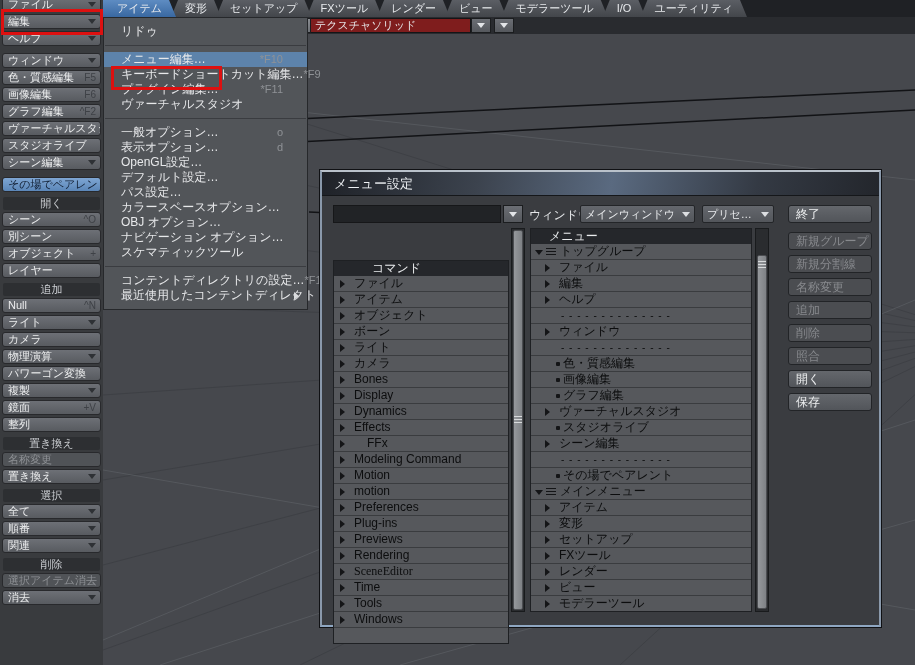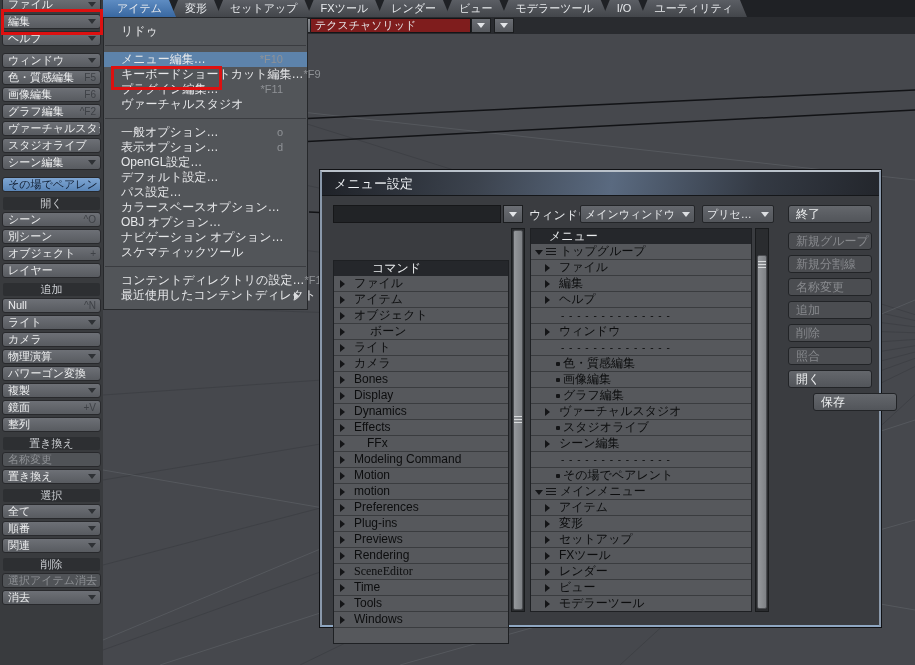--- a/index.html
+++ b/index.html
@@ -381,21 +381,21 @@
         <div class="row">
           <span class="tri-r" style="left: 6px;"></span>
           <span class="lbl" style="left: 20px;">アイテム</span>
         </div>
         <div class="row">
           <span class="tri-r" style="left: 6px;"></span>
           <span class="lbl" style="left: 20px;">オブジェクト</span>
         </div>
         <div class="row">
           <span class="tri-r" style="left: 6px;"></span>
-          <span class="lbl" style="left: 36px;">ボーン</span>
+          <span class="lbl" style="left: 20px;">ボーン</span>
         </div>
         <div class="row">
           <span class="tri-r" style="left: 6px;"></span>
           <span class="lbl" style="left: 20px;">ライト</span>
         </div>
         <div class="row">
           <span class="tri-r" style="left: 6px;"></span>
           <span class="lbl" style="left: 20px;">カメラ</span>
         </div>
         <div class="row">
@@ -575,17 +575,17 @@
 
   <div id="dlgbuttons"></div>
 <div class="dlg-btn" style="top: 33px;">終了</div>
     <div class="dlg-btn disabled" style="top: 60px;">新規グループ</div>
     <div class="dlg-btn disabled" style="top: 83px;">新規分割線</div>
     <div class="dlg-btn disabled" style="top: 106px;">名称変更</div>
     <div class="dlg-btn disabled" style="top: 129px;">追加</div>
     <div class="dlg-btn disabled" style="top: 152px;">削除</div>
     <div class="dlg-btn disabled" style="top: 175px;">照合</div>
     <div class="dlg-btn" style="top: 198px;">開く</div>
-    <div class="dlg-btn" style="top: 221px; margin-left: 25px;">保存</div>
+    <div class="dlg-btn" style="top: 221px;">保存</div>
   </div>
 
 <div class="redbox red-edit"></div>
 <div class="redbox red-menuedit"></div>
 
 </body></html>

